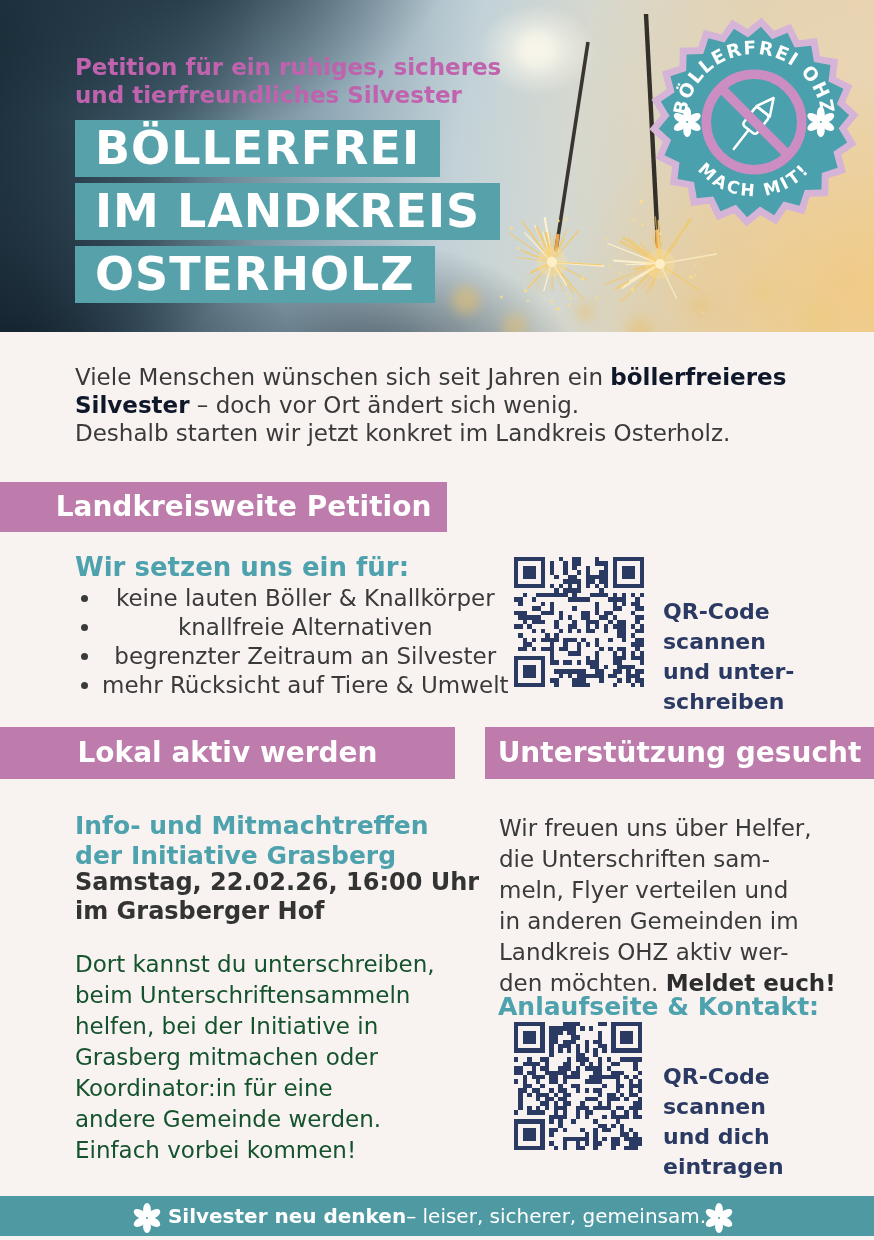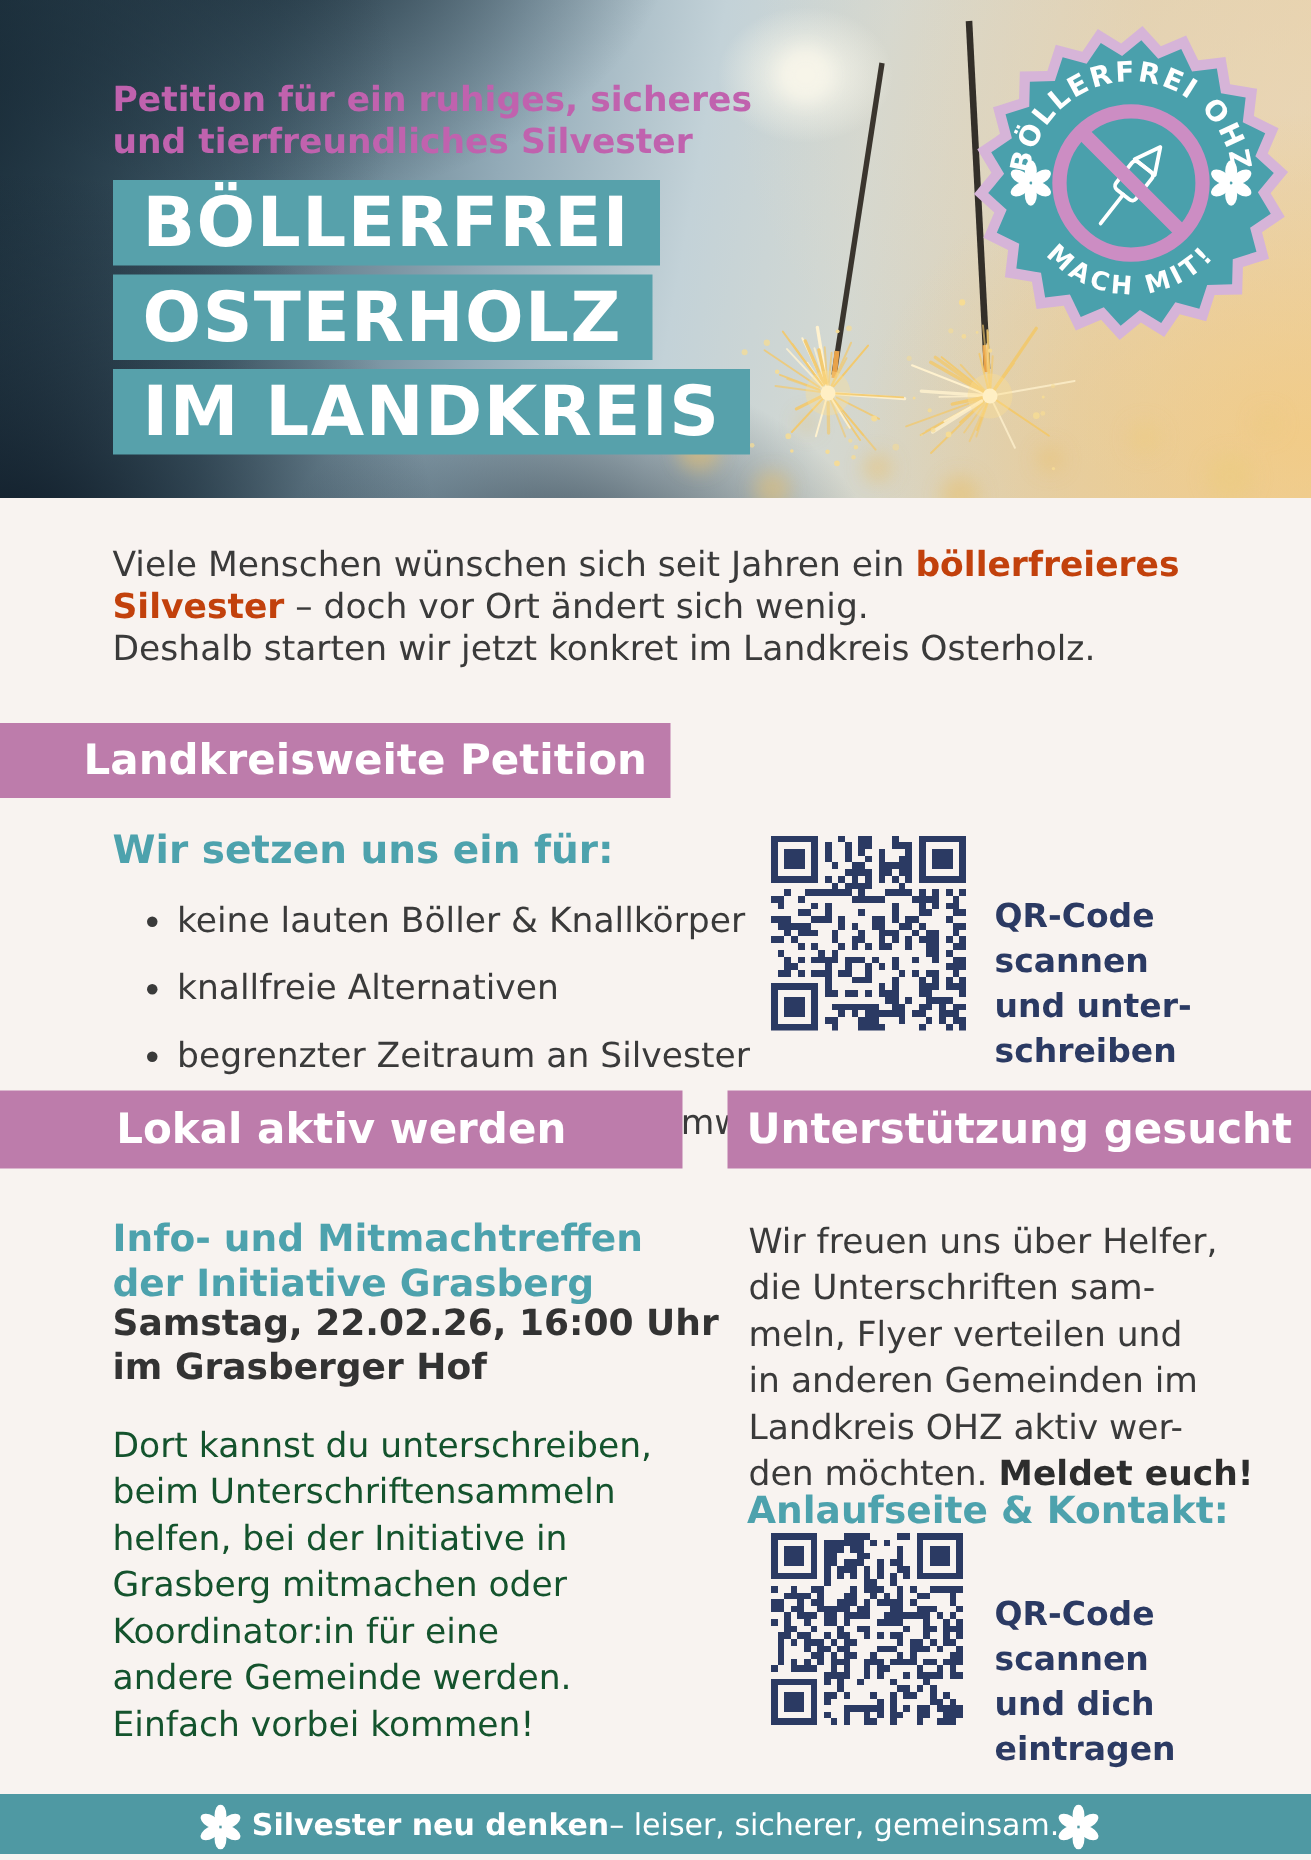--- a/index.html
+++ b/index.html
@@ -31,37 +31,37 @@
     display:table;background:#57a1ab;color:#fff;
     font-size:46px;font-weight:700;letter-spacing:1px;
     line-height:57px;padding:0 20px;margin-bottom:6px;white-space:nowrap;text-align:center;
   }
   .badge{position:absolute;left:648px;top:16px;width:212px;height:212px;}
   
   .intro{
     position:absolute;left:75px;top:363px;width:720px;
     font-size:23px;line-height:28px;color:#3a3a3a;
   }
-  .intro b{color:#c2410c;}
+  .intro b{color:#0f172a;}
   
   .banner{
     position:absolute;background:#bd7cab;color:#fff;
     font-weight:700;font-size:28px;text-align:center;
   }
   .banner-petition{left:0;top:482px;width:447px;height:50px;line-height:50px;text-indent:40px;}
   .banner-local{left:0;top:727px;width:455px;height:52px;line-height:52px;}
   .banner-support{left:485px;top:727px;width:389px;height:52px;line-height:52px;}
   
   .teal-h{color:#4da2ad;font-weight:700;}
   .petition-heading{position:absolute;left:75px;top:552px;font-size:26px;}
   .petition-list{
     position:absolute;left:80px;top:584px;margin:0;padding:0 0 0 22px;
     font-size:23px;line-height:29px;color:#3a3a3a;
   }
-  .petition-list li{margin:16px;padding:0;}
+  .petition-list li{margin:0;padding:0;text-align:center;}
   .qr{position:absolute;}
   .qr-petition{left:514px;top:557px;width:130px;height:130px;}
   .qr-caption{
     position:absolute;font-size:22px;line-height:30px;font-weight:700;
     color:#2b3a63;white-space:pre-line;
   }
   .qr-caption-petition{left:663px;top:597px;}
   
   .local-heading{position:absolute;left:75px;top:811px;font-size:25px;line-height:30px;white-space:pre-line;}
   .local-event{
@@ -232,22 +232,22 @@
         </g>
     </svg>
 
     <div class="tagline">
       <div>Petition für ein ruhiges, sicheres</div>
       <div>und tierfreundliches Silvester</div>
     </div>
 
     <div class="title-stack">
       <div class="title-bar">BÖLLERFREI</div>
+      <div class="title-bar">IM LANDKREIS</div>
       <div class="title-bar">OSTERHOLZ</div>
-      <div class="title-bar">IM LANDKREIS</div>
     </div>
 
     <svg class="badge" viewBox="0 0 200 200">
       <polygon id="seal-outer" fill="#d6b4d8" points="198.8,93.1 187.8,106.4 196.7,121.2 182.4,130.9 186.8,147.6 170.4,152.8 169.9,170.1 152.6,170.5 147.3,187.0 130.6,182.5 120.9,196.8 106.2,187.8 92.8,198.7 81.2,186.0 65.3,192.7 57.7,177.2 40.6,179.2 37.7,162.1 20.7,159.2 22.7,142.1 7.2,134.5 14.0,118.6 1.2,106.9 12.2,93.6 3.3,78.8 17.6,69.1 13.2,52.4 29.6,47.2 30.1,29.9 47.4,29.5 52.7,13.0 69.4,17.5 79.1,3.2 93.8,12.2 107.2,1.3 118.8,14.0 134.7,7.3 142.3,22.8 159.4,20.8 162.3,37.9 179.3,40.8 177.3,57.9 192.8,65.5 186.0,81.4"></polygon>
       <polygon id="seal-inner" fill="#4aa0ac" points="189.8,93.7 179.8,105.8 187.9,119.3 174.9,128.1 178.9,143.2 164.0,148.0 163.6,163.7 147.9,164.1 143.0,179.1 127.9,175.0 119.0,188.0 105.6,179.8 93.5,189.8 82.9,178.1 68.4,184.3 61.6,170.2 46.0,172.0 43.4,156.5 27.9,153.8 29.7,138.2 15.6,131.3 21.8,116.9 10.2,106.3 20.2,94.2 12.1,80.7 25.1,71.9 21.1,56.8 36.0,52.0 36.4,36.3 52.1,35.9 57.0,20.9 72.1,25.0 81.0,12.0 94.4,20.2 106.5,10.2 117.1,21.9 131.6,15.7 138.4,29.8 154.0,28.0 156.6,43.5 172.1,46.2 170.3,61.8 184.4,68.7 178.2,83.1"></polygon>
       <path id="arc-top" d="M 36,100 A 64,64 0 1 1 164,100" fill="none"></path>
       <path id="arc-bottom" d="M 30,100 A 70,70 0 0 0 170,100" fill="none"></path>
       <g stroke="#fff" fill="none" stroke-width="2.4" stroke-linecap="round" stroke-linejoin="round" transform="translate(100,101) rotate(38)">
         <polygon points="-8,-14 8,-14 0,-30"></polygon>
         <rect x="-8" y="-14" width="16" height="22" rx="3"></rect>

